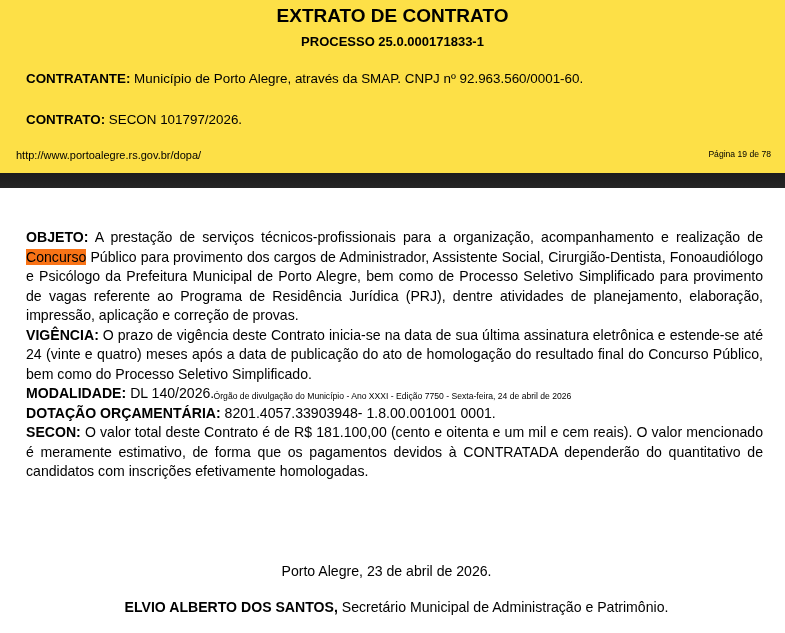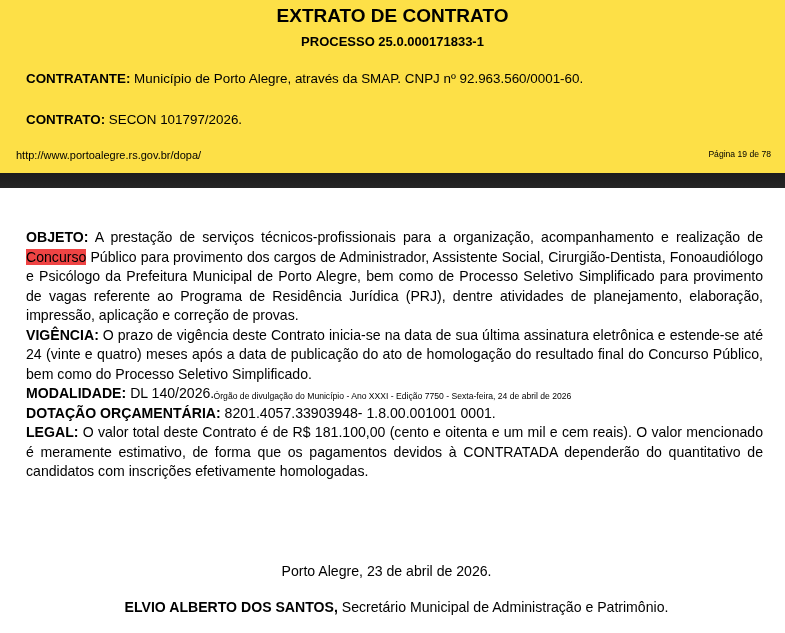--- a/index.html
+++ b/index.html
@@ -84,21 +84,21 @@
       width: 737px;
       font-size: 14.1px;
       line-height: 19.5px;
     }
     .para {
       margin: 0;
       text-align: justify;
     }
     .para b { font-weight: bold; }
     .highlight {
-      background: #ef4444;
+      background: #f97316;
     }
     .closing-place {
       position: absolute;
       left: 0; top: 563px;
       width: 773px;
       text-align: center;
       font-size: 14.1px;
     }
     .signature {
       position: absolute;
@@ -140,21 +140,21 @@
   <p class="para">
     <b>VIGÊNCIA:</b><span> O prazo de vigência deste Contrato inicia-se na data de sua última assinatura eletrônica e estende-se até 24 (vinte e quatro) meses após a data de publicação do ato de homologação do resultado final do Concurso Público, bem como do Processo Seletivo Simplificado.</span>
   </p>
   <p class="para">
     <b>MODALIDADE:</b><span> DL 140/2026.</span>
   </p>
   <p class="para">
     <b>DOTAÇÃO ORÇAMENTÁRIA:</b><span> 8201.4057.33903948- 1.8.00.001001 0001.</span>
   </p>
   <p class="para">
-    <b>LEGAL:</b><span> O valor total deste Contrato é de R$ 181.100,00 (cento e oitenta e um mil e cem reais). O valor mencionado é meramente estimativo, de forma que os pagamentos devidos à CONTRATADA dependerão do quantitativo de candidatos com inscrições efetivamente homologadas.</span>
+    <b>SECON:</b><span> O valor total deste Contrato é de R$ 181.100,00 (cento e oitenta e um mil e cem reais). O valor mencionado é meramente estimativo, de forma que os pagamentos devidos à CONTRATADA dependerão do quantitativo de candidatos com inscrições efetivamente homologadas.</span>
   </p>
 </div>
 
 <div class="closing-place">Porto Alegre, 23 de abril de 2026.</div>
 
 <div class="signature">
   <b>ELVIO ALBERTO DOS SANTOS,</b><span> Secretário Municipal de Administração e Patrimônio.</span>
 </div>
 
 </body></html>

